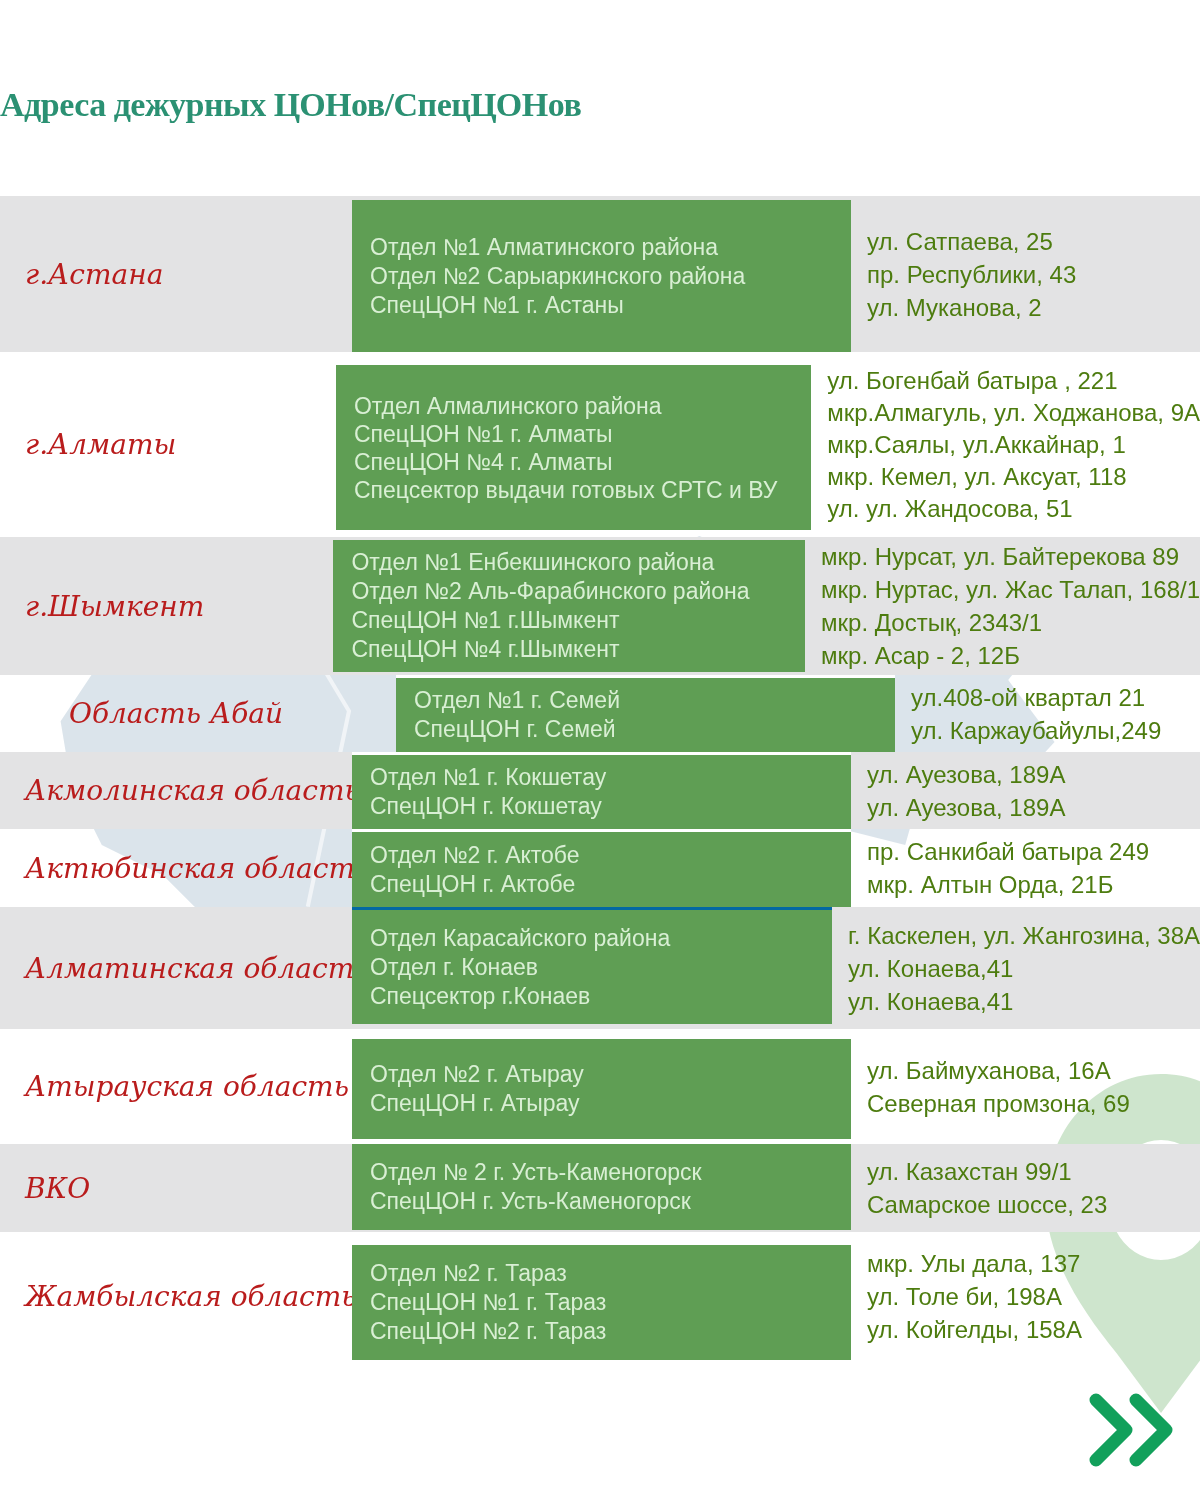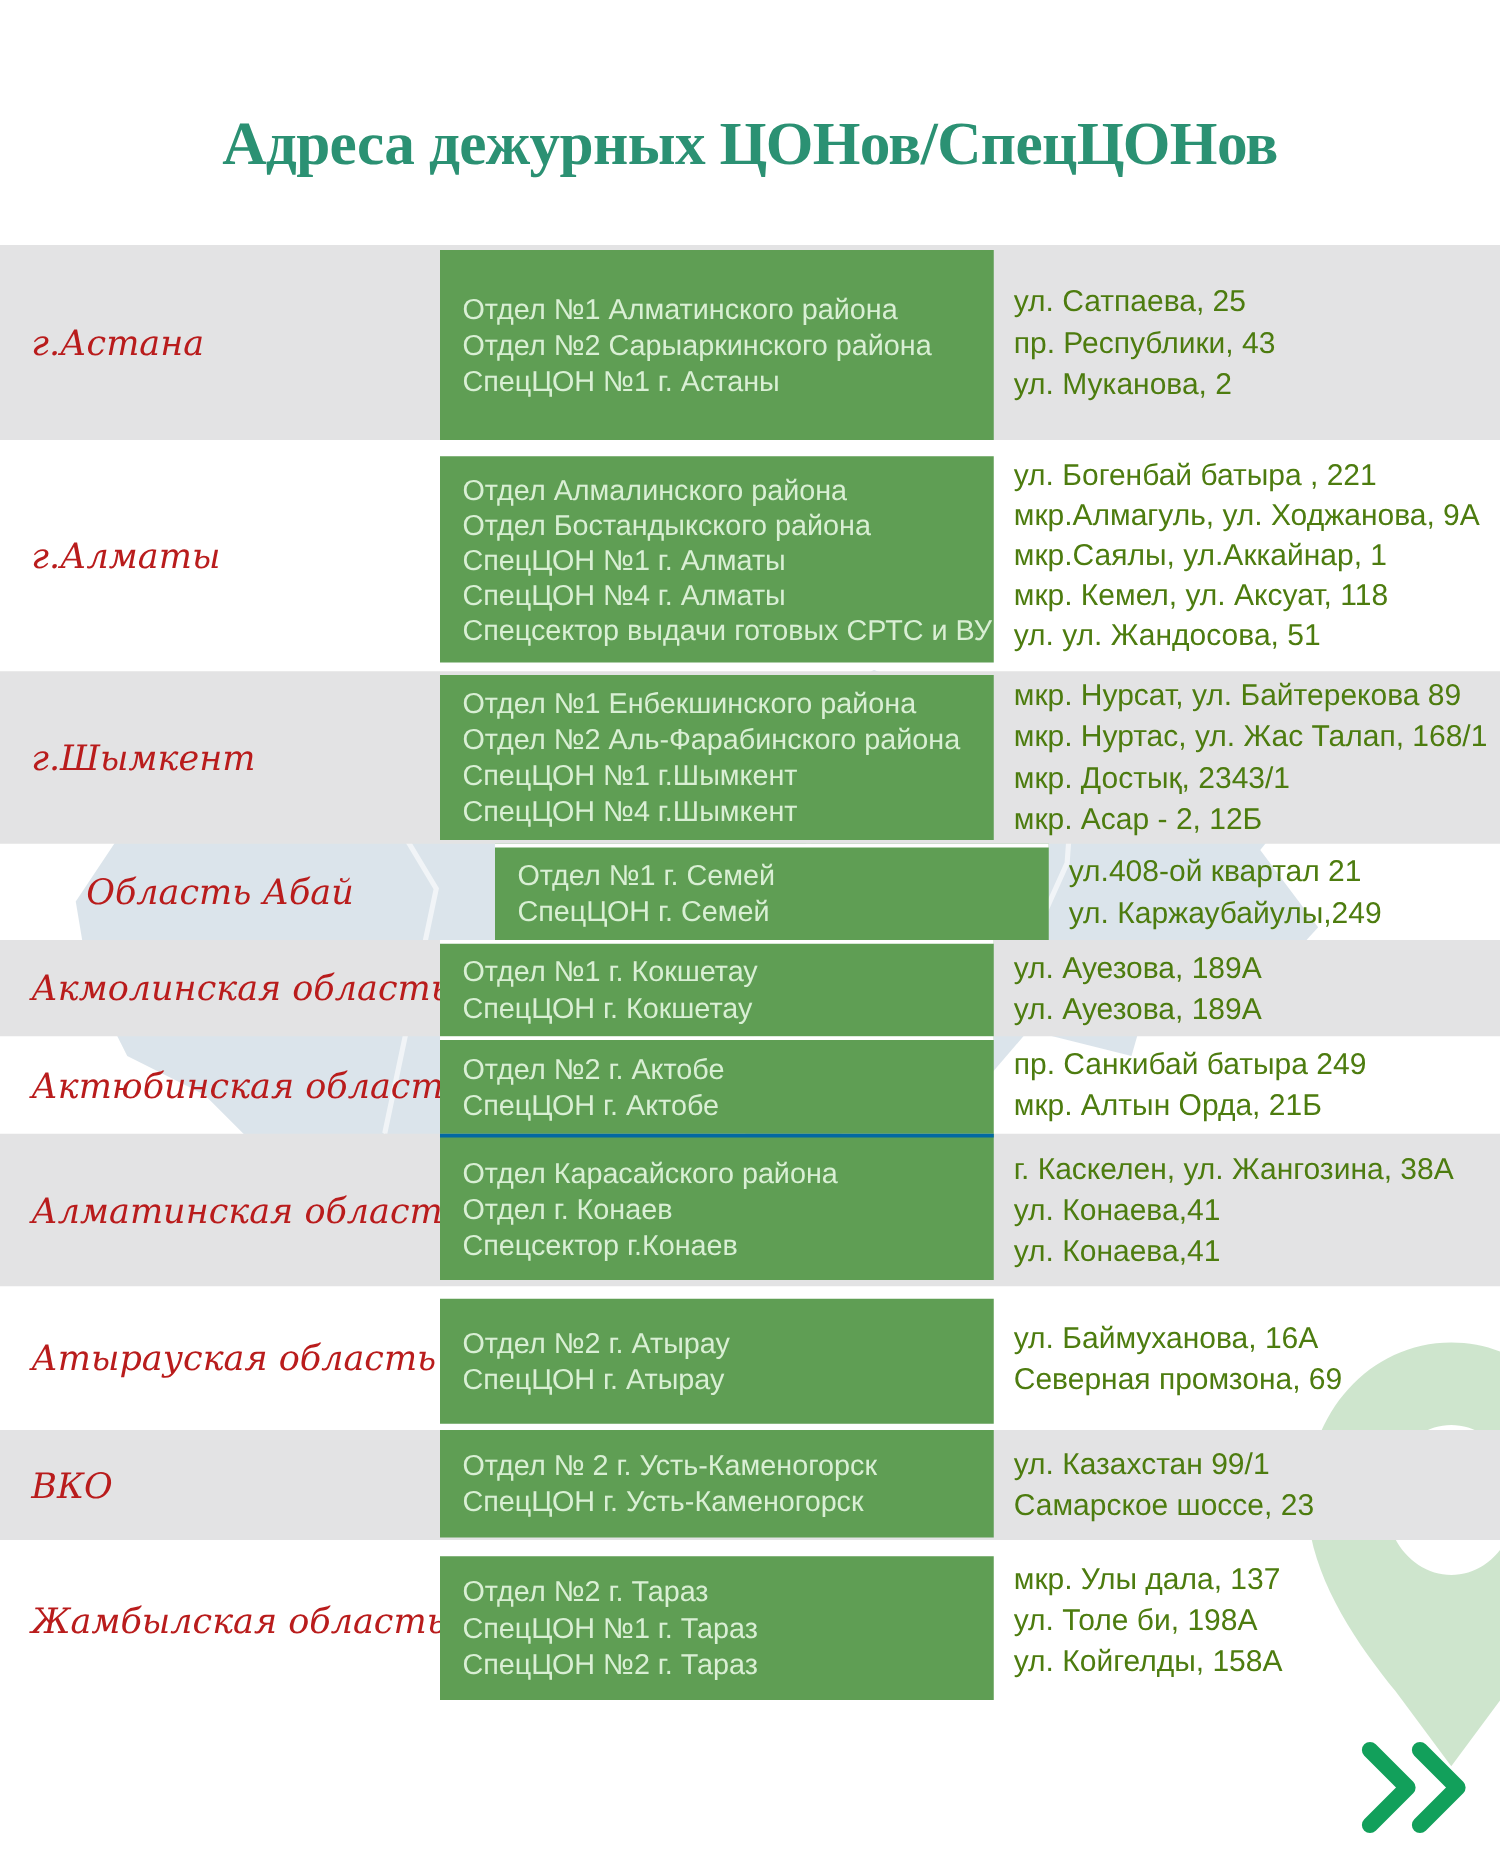--- a/index.html
+++ b/index.html
@@ -3,43 +3,43 @@
 <meta charset="utf-8">
 <style>
   html,body{margin:0;padding:0;}
   body{
     width:1200px;height:1500px;position:relative;overflow:hidden;
     background:#ffffff;
     font-family:"Liberation Sans", sans-serif;
   }
   .page-title{
     position:absolute;top:86px;left:0;width:100%;
-    text-align:center;z-index:3;
+    z-index:3;
     font-family:"Liberation Serif", serif;
-    font-weight:700;font-size:49px;letter-spacing:-0.5px;
+    font-weight:700;font-size:34px;letter-spacing:-0.5px;
     color:#2b9173;
   }
   
   .map-watermark{position:absolute;left:40px;top:505px;width:1030px;height:515px;z-index:1;pointer-events:none;}
   .pin-watermark{position:absolute;left:1030px;top:1068px;width:262px;height:420px;z-index:1;pointer-events:none;}
   .next-chevrons{position:absolute;left:1088px;top:1392px;width:92px;height:76px;z-index:3;cursor:pointer;}
 
   
   .addr-table{position:absolute;top:196px;left:0;width:1200px;z-index:2;}
   .row{display:flex;align-items:stretch;position:relative;}
   .row.gray{background:#e3e3e4;}
   .cell-region{
     width:352px;box-sizing:border-box;padding-left:25px;
     display:flex;align-items:center;position:relative;z-index:2;
     font-family:"DejaVu Serif","Liberation Serif",serif;
     font-style:italic;font-weight:500;font-size:28px;color:#b91c1c;
     white-space:nowrap;
   }
   .cell-offices{
-    width:443px;box-sizing:border-box;position:relative;z-index:2;
+    width:499px;box-sizing:border-box;position:relative;z-index:2;
     background:#5f9e54;color:#d9efd4;
     font-size:23px;line-height:29px;
     display:flex;flex-direction:column;justify-content:center;
     padding:8px 0 8px 18px;
   }
   .office-name{white-space:nowrap;}
   .cell-addresses{
     flex:1;box-sizing:border-box;padding-left:16px;position:relative;z-index:2;
     display:flex;flex-direction:column;justify-content:center;
     font-size:24px;line-height:33px;color:#4d7c0f;
@@ -99,21 +99,20 @@
         <div class="office-address">ул. Сатпаева, 25</div>
         <div class="office-address">пр. Республики, 43</div>
         <div class="office-address">ул. Муканова, 2</div>
       </div>
   </div>
 
   <div class="row white">
     <div class="cell-region">г.Алматы</div>
     <div class="cell-offices">
         <div class="office-name">Отдел Алмалинского района</div>
-        <div class="office-name">Отдел Бостандыкского района</div>
         <div class="office-name">СпецЦОН №1 г. Алматы</div>
         <div class="office-name">СпецЦОН №4 г. Алматы</div>
         <div class="office-name">Спецсектор выдачи готовых СРТС и ВУ</div>
       </div>
     <div class="cell-addresses">
         <div class="office-address">ул. Богенбай батыра , 221</div>
         <div class="office-address">мкр.Алмагуль, ул. Ходжанова, 9А</div>
         <div class="office-address">мкр.Саялы, ул.Аккайнар, 1</div>
         <div class="office-address">мкр. Кемел, ул. Аксуат, 118</div>
         <div class="office-address">ул. ул. Жандосова, 51</div>

